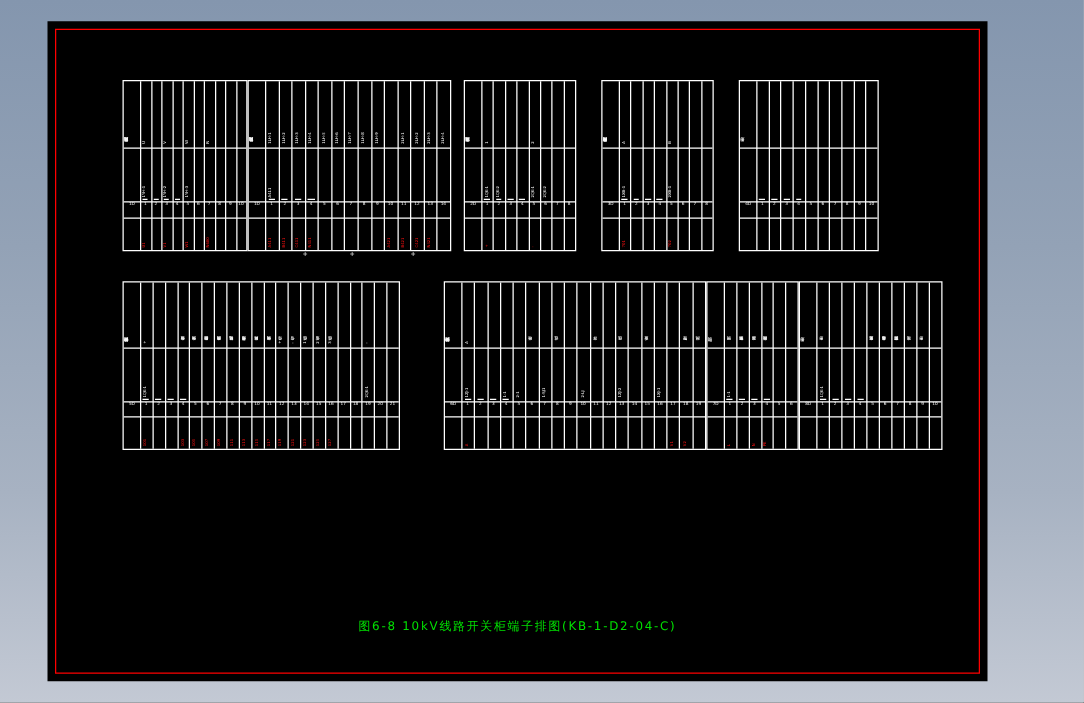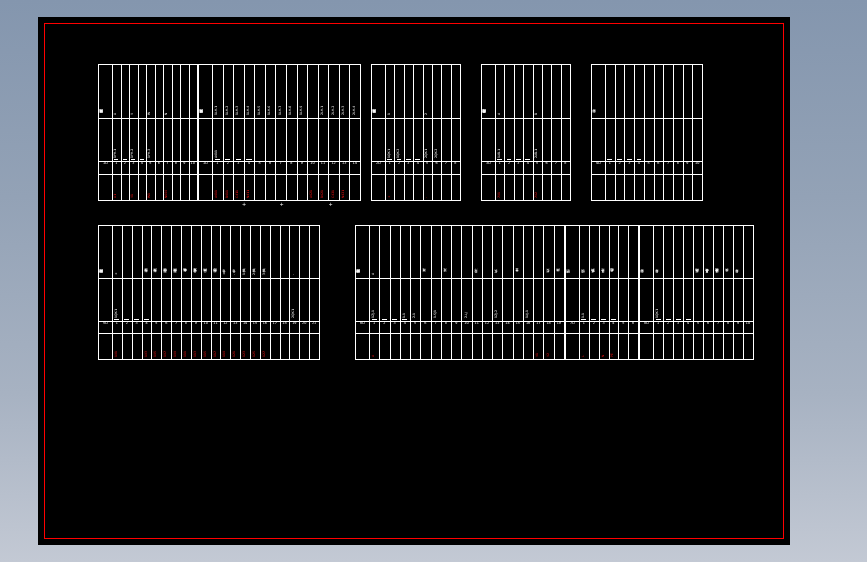--- a/index.html
+++ b/index.html
@@ -488,13 +488,14 @@
         <div class="num" style="left:103.00px;top:96px;width:10.00px;">10</div>
         <div class="conn" style="left:15.50px;top:93px;width:5.00px;"></div>
         <div class="conn" style="left:25.50px;top:93px;width:5.00px;"></div>
         <div class="conn" style="left:35.50px;top:93px;width:5.00px;"></div>
         <div class="conn" style="left:45.50px;top:93px;width:5.00px;"></div>
       </div>
       <div class="plus" style="left:204.0px;top:185px;">+</div>
       <div class="plus" style="left:241.5px;top:185px;">+</div>
       <div class="plus" style="left:290.4px;top:185px;">+</div>
     </div>
+  <div id="title-text" style="top:478px;">图6-8 10kV线路开关柜端子排图(KB-1-D2-04-C)</div>
 </div>
 
 </body></html>

